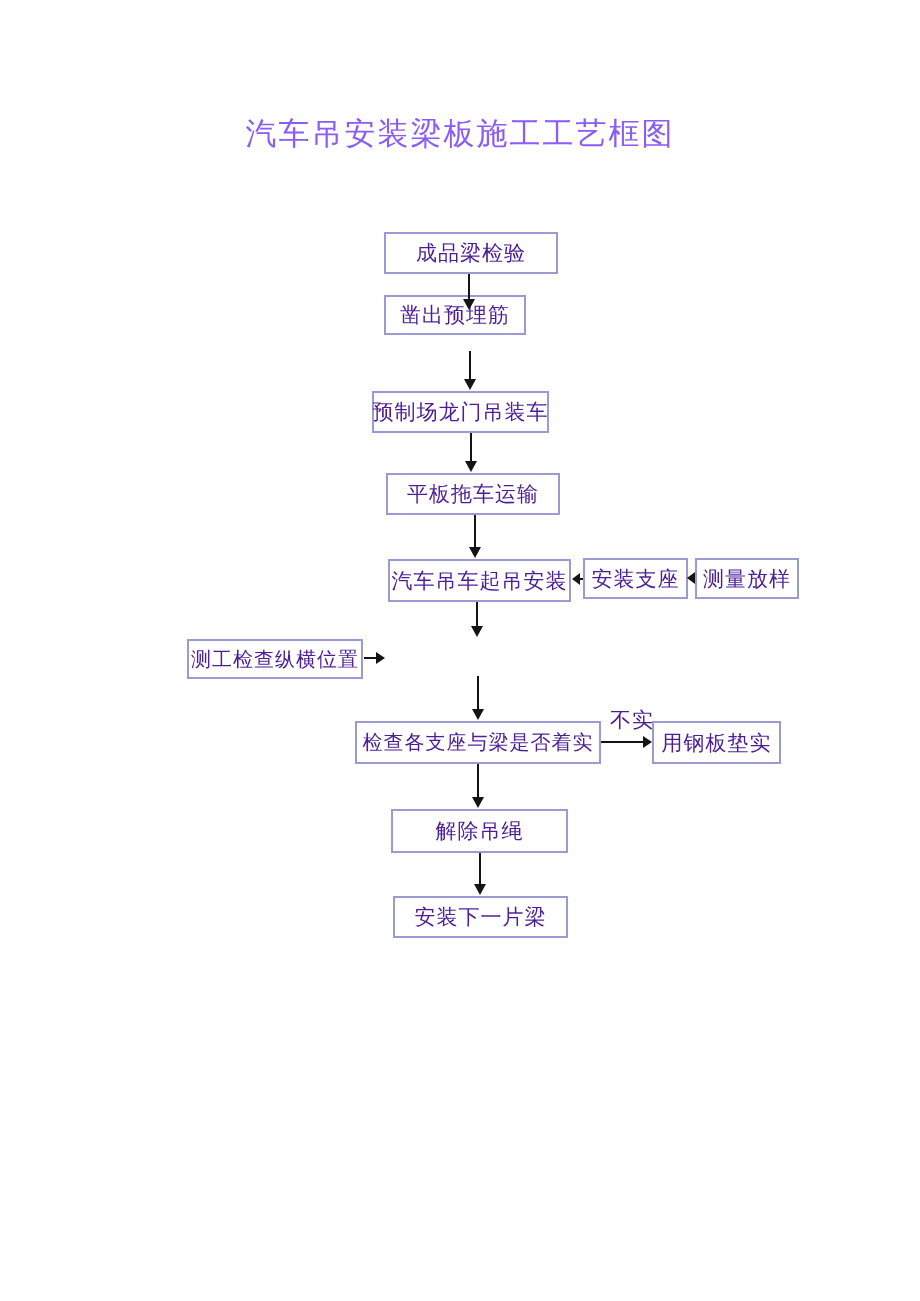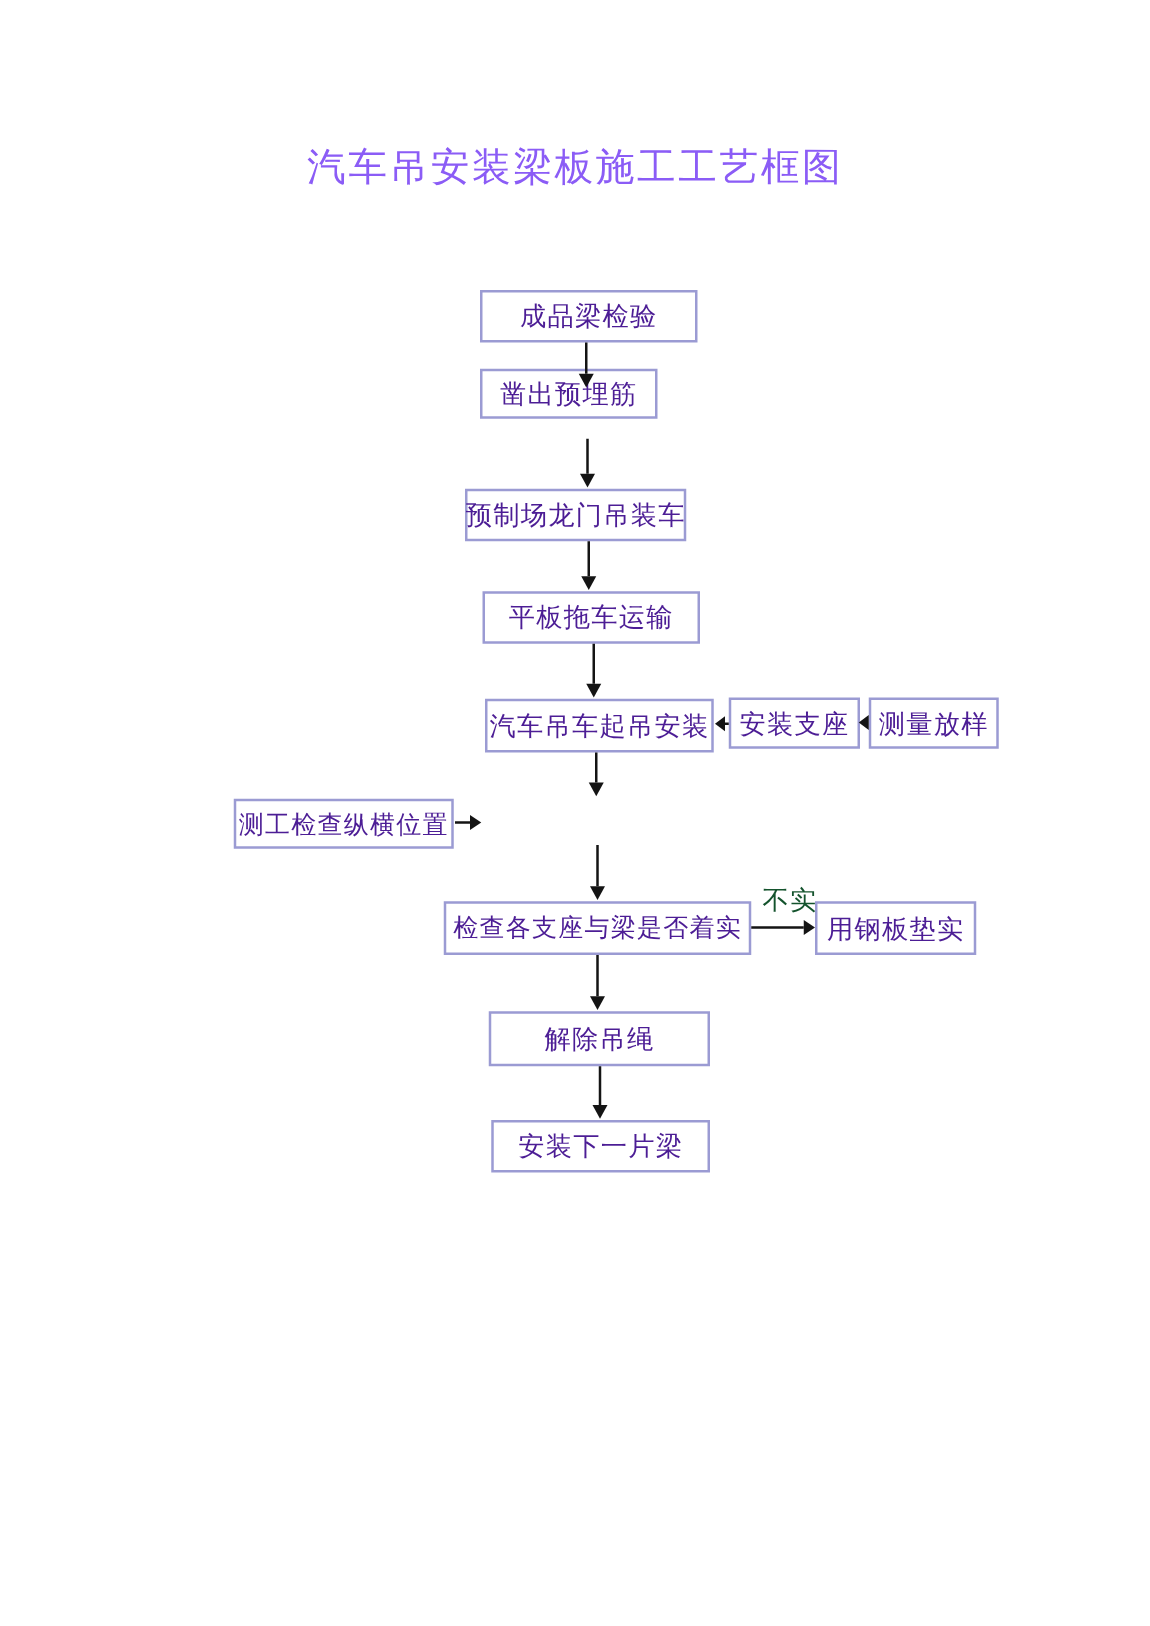--- a/index.html
+++ b/index.html
@@ -68,21 +68,21 @@
   .arrow-l .hd {
     position: absolute; left: 0; top: 0;
     width: 0; height: 0;
     border-top: 6px solid transparent;
     border-bottom: 6px solid transparent;
     border-right: 8px solid #141414;
   }
   .edge-label {
     position: absolute;
     font-size: 21px;
-    color: #14532d;
+    color: #4c1d95;
     letter-spacing: 1px;
     font-family: Liberation Mono, monospace;
   }
 </style>
 </head>
 <body>
 
 <div class="page">
 
   <h1 class="doc-title">汽车吊安装梁板施工工艺框图</h1>

